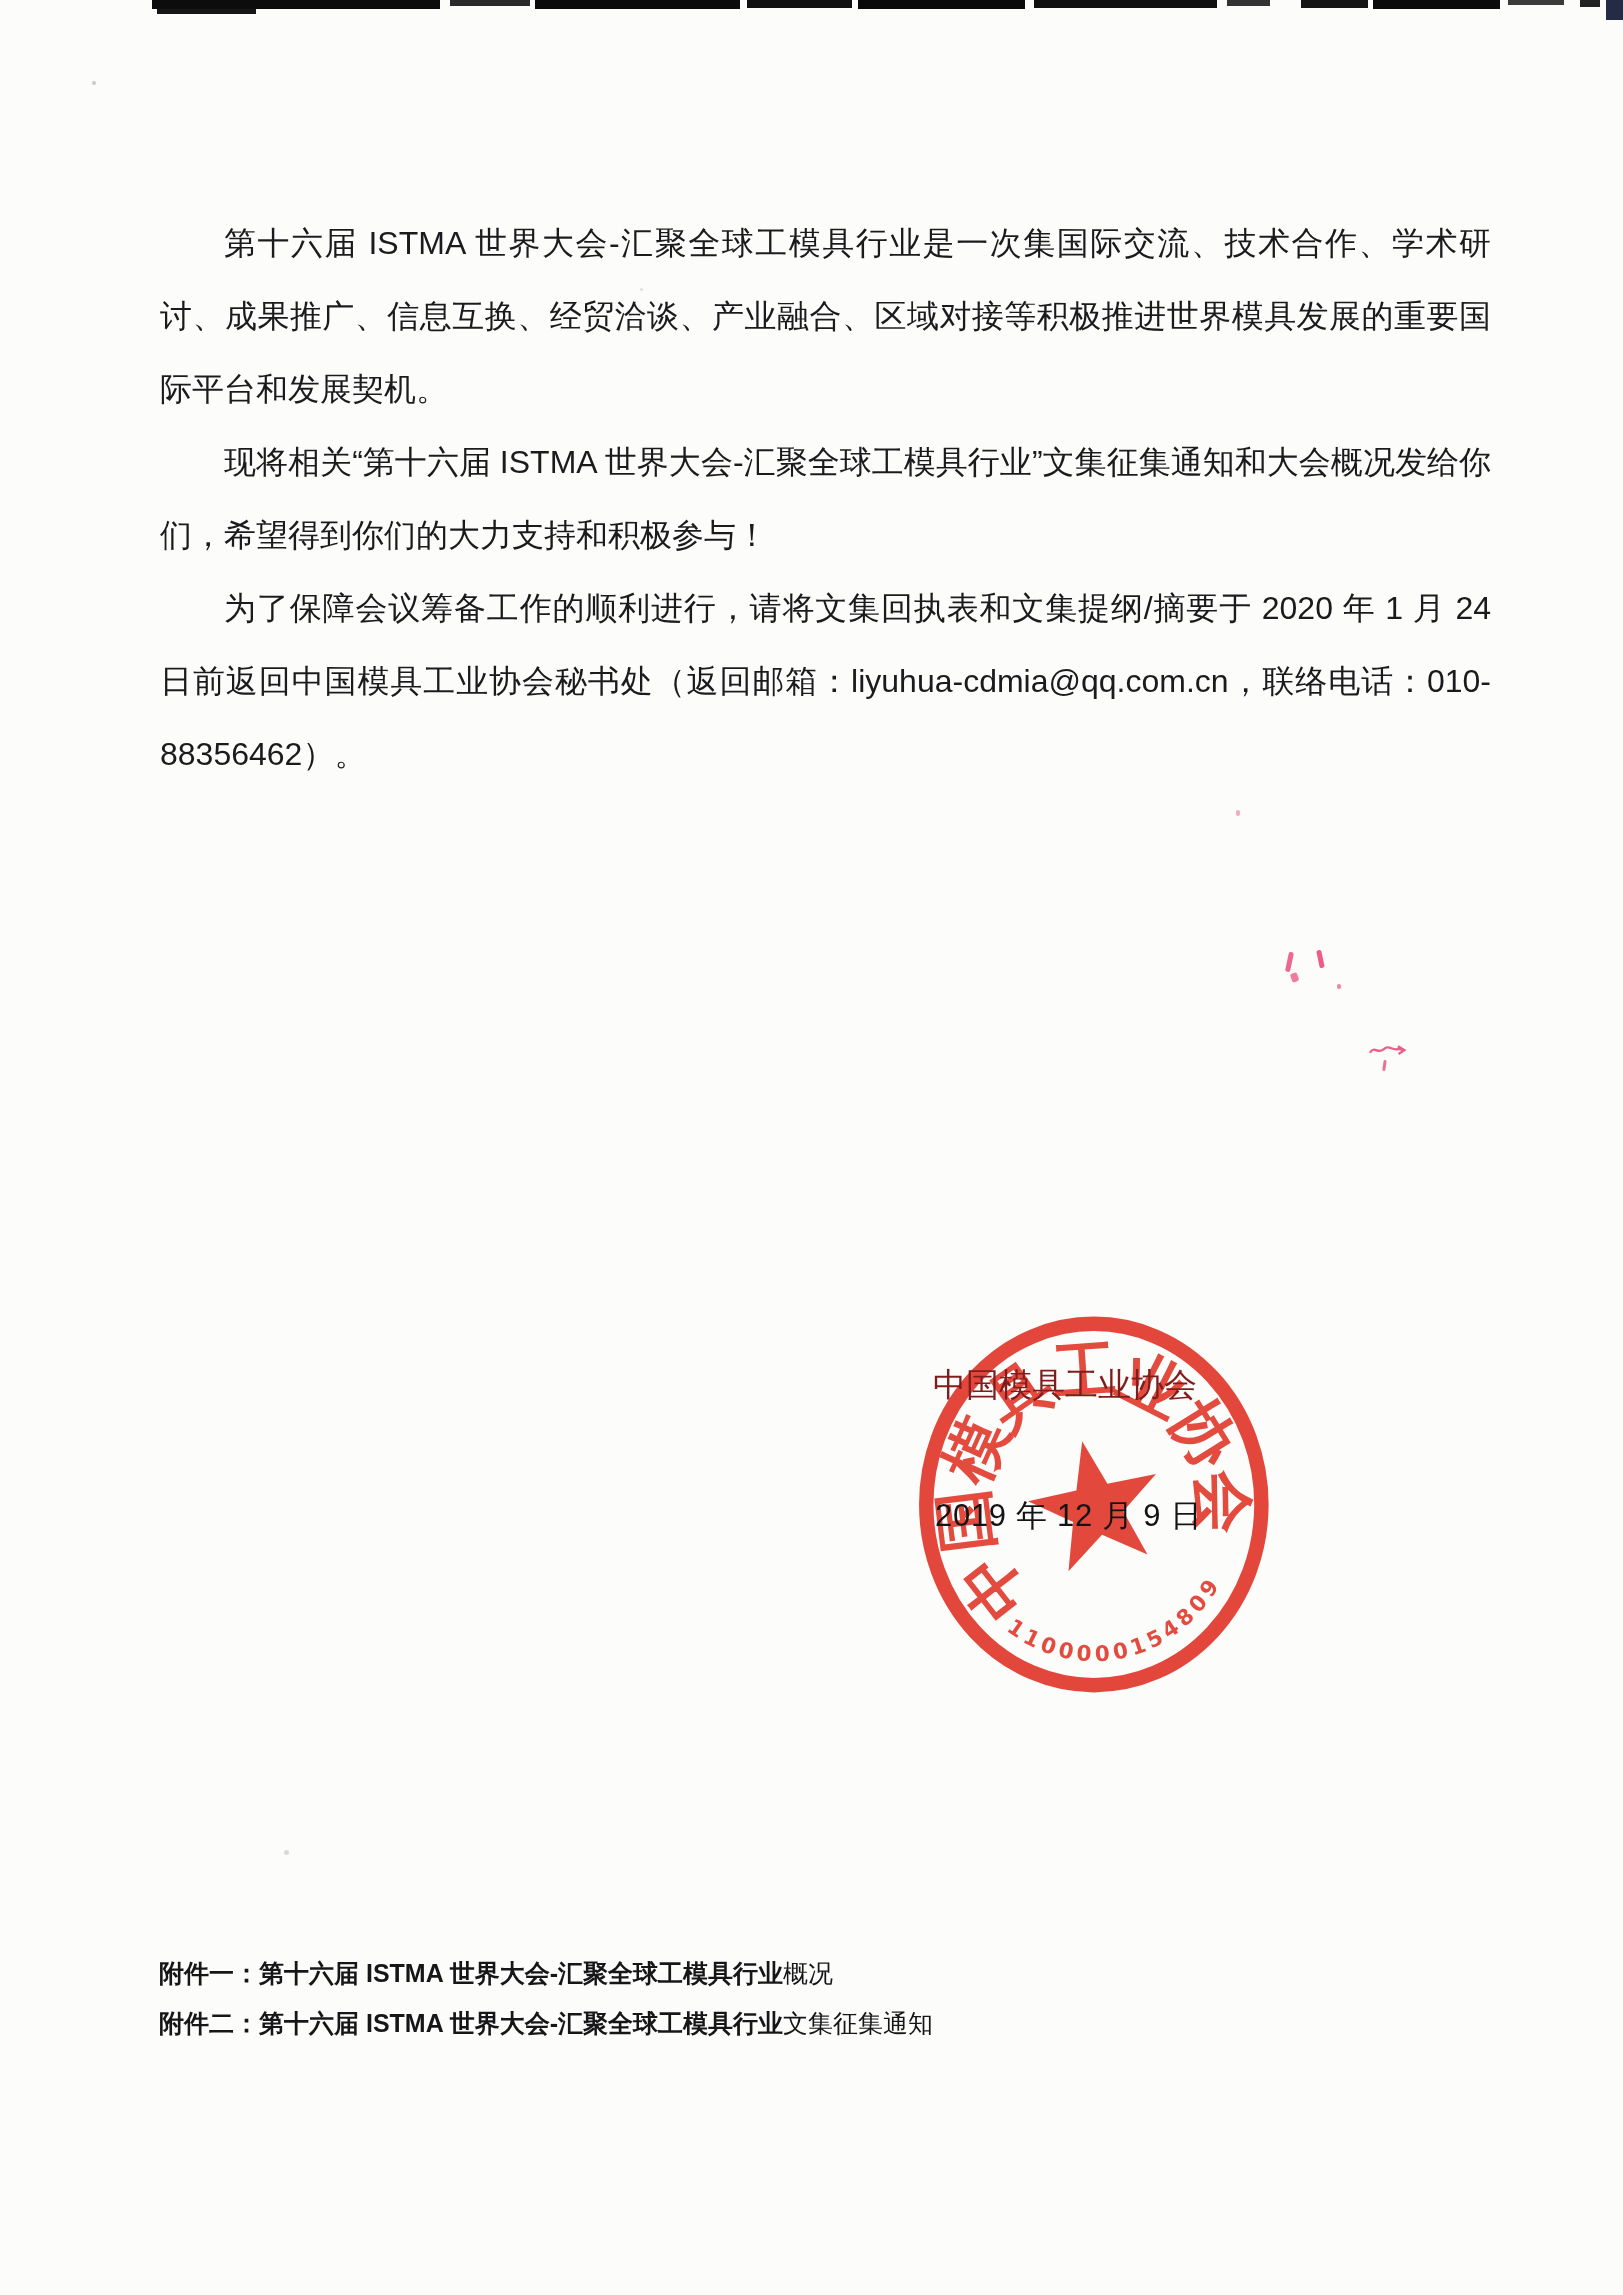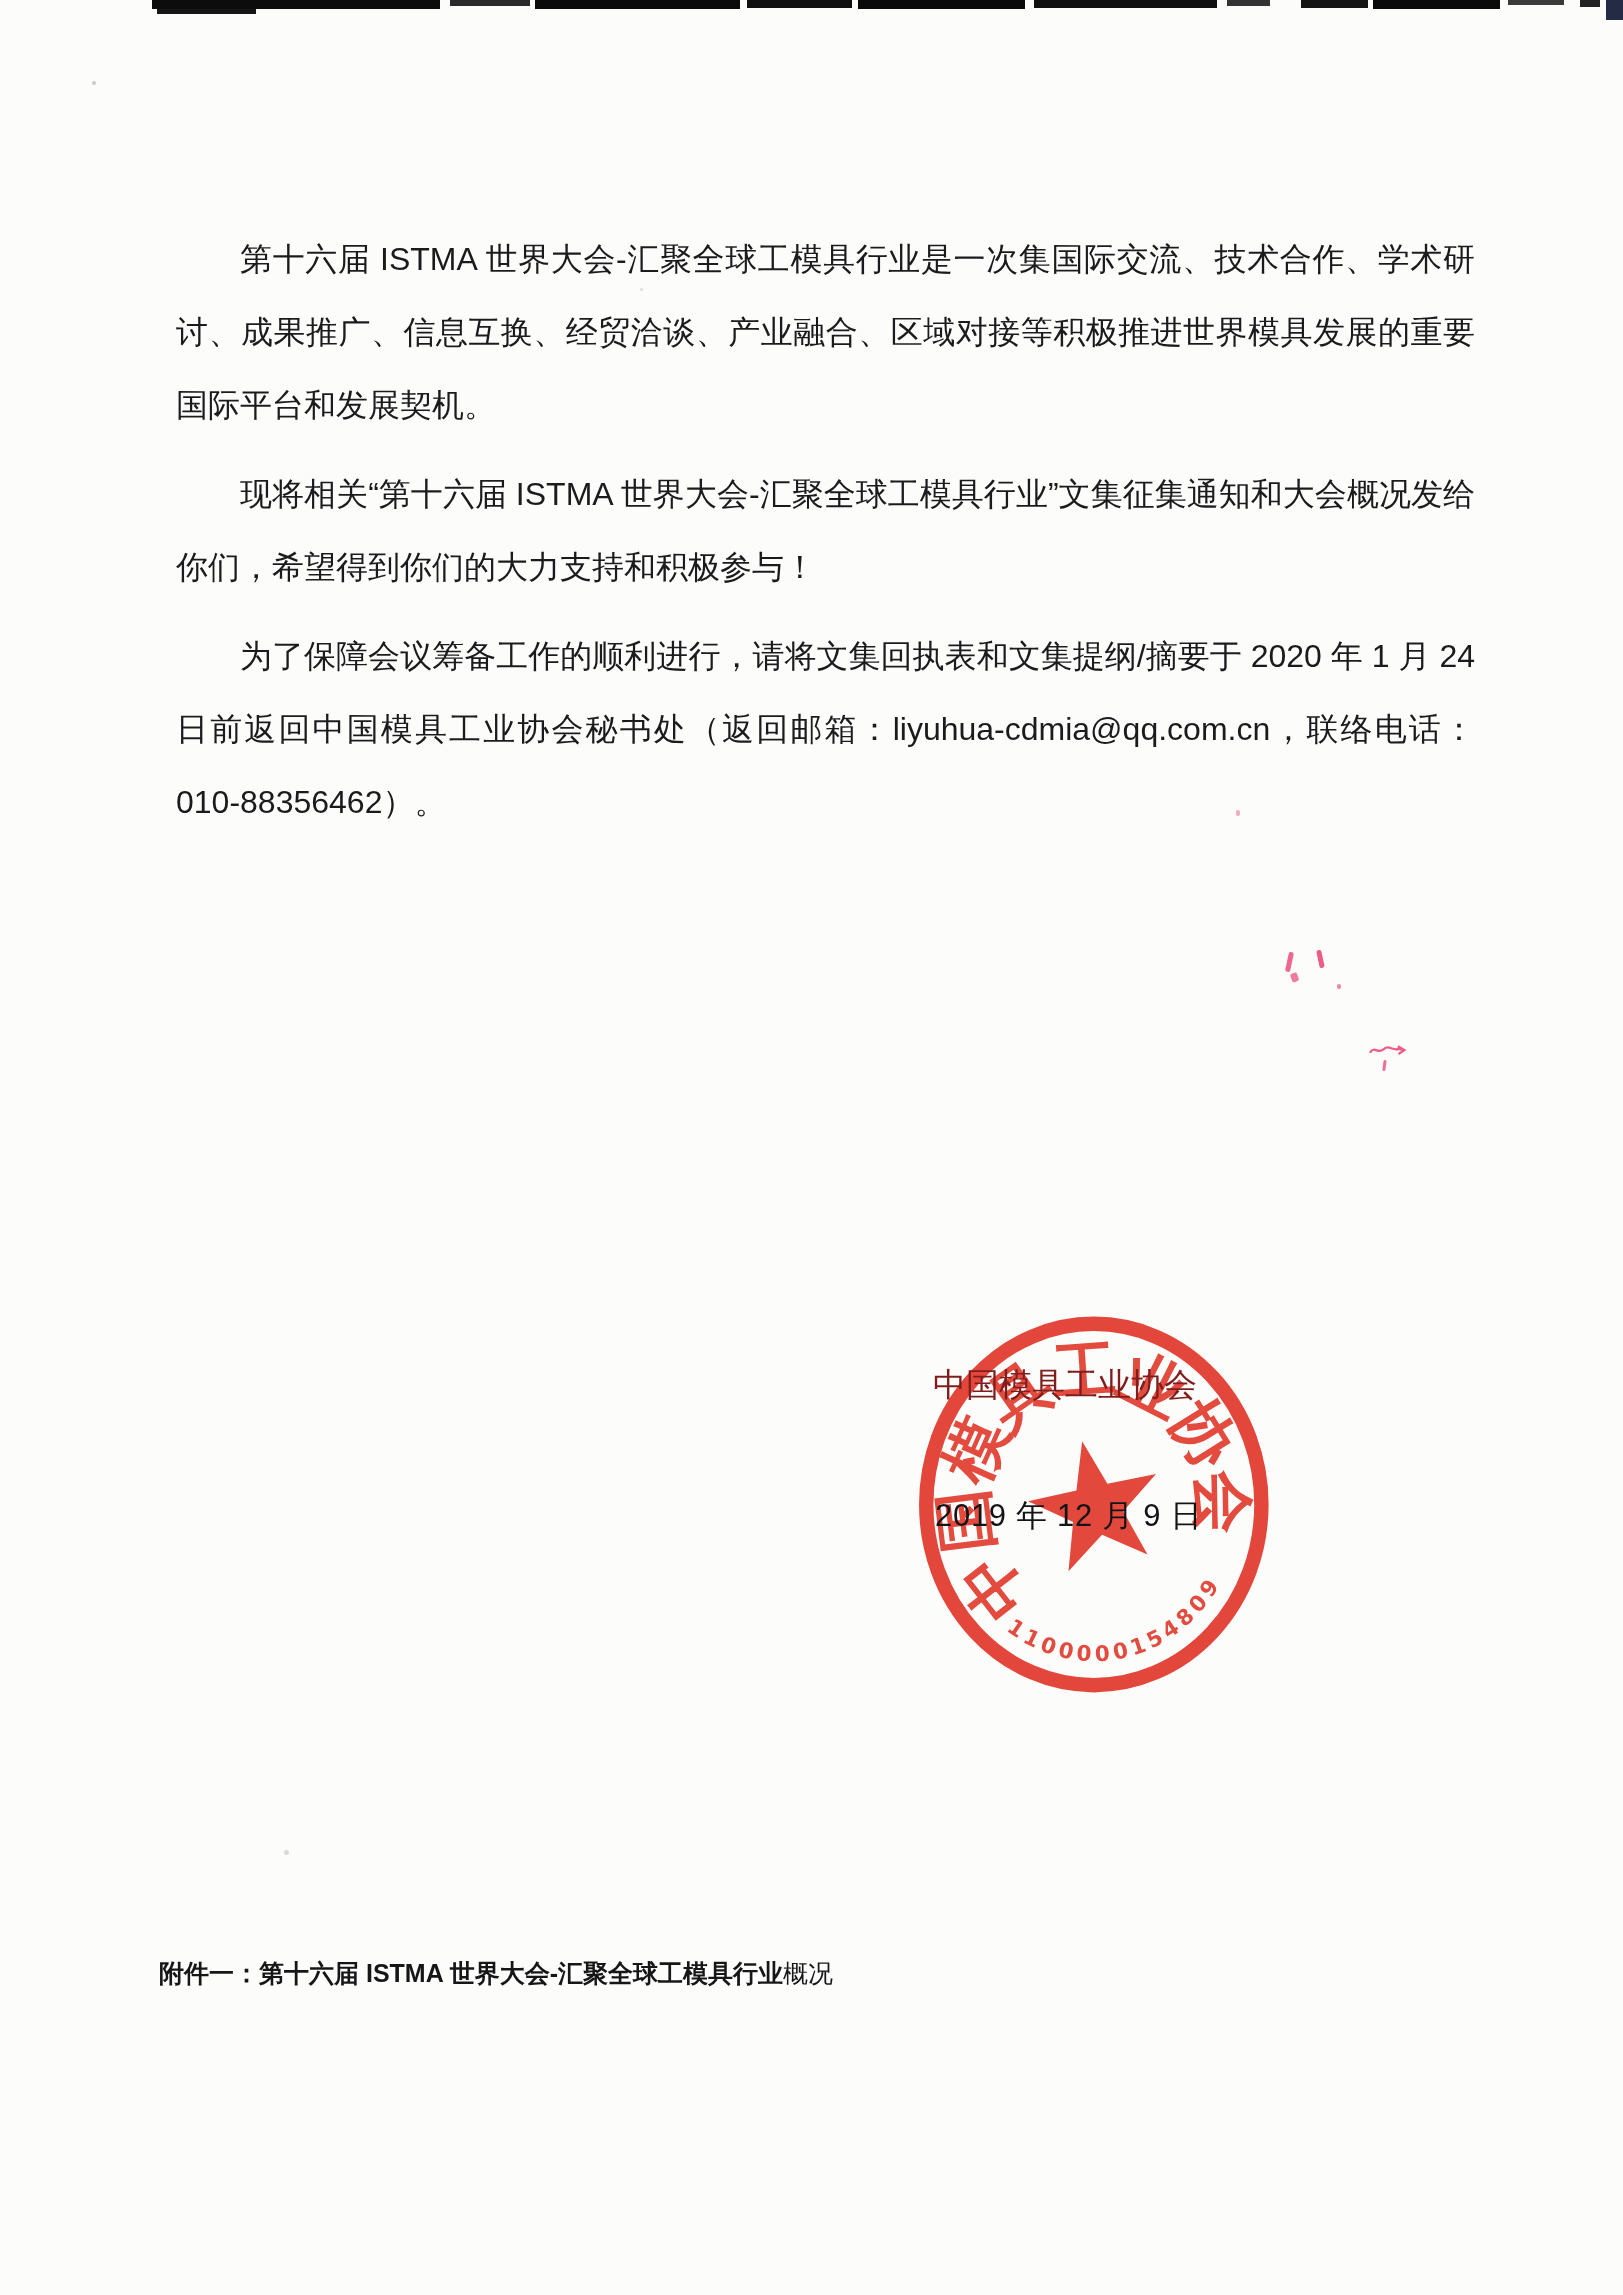--- a/index.html
+++ b/index.html
@@ -13,21 +13,21 @@
   
   .band{position:absolute;top:0;}
   .band2{position:absolute;top:8.5px;}
   
   .letter-body{
     position:absolute;left:160px;top:207px;width:1331px;
     font-size:32px;line-height:73px;color:#1b1b1d;
     text-align:justify;text-justify:inter-ideograph;
     overflow-wrap:break-word;
   }
-  .letter-body p{margin:16px;text-indent:64px;}
+  .letter-body p{margin:0;text-indent:64px;}
   
   .sig-org{
     position:absolute;left:933px;top:1366px;
     font-size:33px;line-height:37px;color:#7f1d1d;
     white-space:nowrap;z-index:6;
   }
   .sig-date{
     position:absolute;left:935px;top:1498px;
     font-size:31px;line-height:35px;color:#141416;
     letter-spacing:0.7px;white-space:nowrap;z-index:6;
@@ -116,20 +116,23 @@
         <text class="seal-digit" text-anchor="middle" dominant-baseline="central" transform="translate(390.0 481.1) rotate(-33.5)">4</text>
         <text class="seal-digit" text-anchor="middle" dominant-baseline="central" transform="translate(412.1 463.1) rotate(-41)">8</text>
         <text class="seal-digit" text-anchor="middle" dominant-baseline="central" transform="translate(431.8 442.1) rotate(-48.5)">0</text>
         <text class="seal-digit" text-anchor="middle" dominant-baseline="central" transform="translate(448.8 418.5) rotate(-56)">9</text>
       </g>
   </svg>
 
   <div class="att-line" id="att1">
     <span class="b">附件一：</span><span class="b">第十六届 ISTMA 世界大会-汇聚全球工模具行业</span><span class="r">概况</span>
   </div>
+  <div class="att-line" id="att2">
+    <span class="b">附件二：</span><span class="b">第十六届 ISTMA 世界大会-汇聚全球工模具行业</span><span class="r">文集征集通知</span>
+  </div>
 
   <div class="pink" style="left:1287px;top:952px;width:5.2px;height:19.6px;transform:rotate(12deg);opacity:.75;"></div>
   <div class="pink" style="left:1291px;top:973px;width:6.5px;height:8.5px;transform:rotate(-20deg);opacity:.65;"></div>
   <div class="pink" style="left:1318px;top:950px;width:5.2px;height:18.3px;transform:rotate(-12deg);opacity:.8;"></div>
   <div class="pink" style="left:1337px;top:984px;width:3.9px;height:5.2px;opacity:.6;"></div>
   <svg style="position:absolute;left:1368px;top:1041px;" width="39" height="19.6" viewBox="0 0 60 30">
     <path d="M3,18 C10,6 16,22 25,12 C32,5 38,16 47,12 L56,14 M46,8 L56,14 L47,20" fill="none" stroke="#e8356b" stroke-width="3.5" opacity=".8"></path>
   </svg>
   <div class="pink" style="left:1383px;top:1060px;width:3.3px;height:10.5px;transform:rotate(8deg);opacity:.7;"></div>
   <div class="pink" style="left:1236px;top:810px;width:3.9px;height:5.9px;opacity:.4;"></div>

